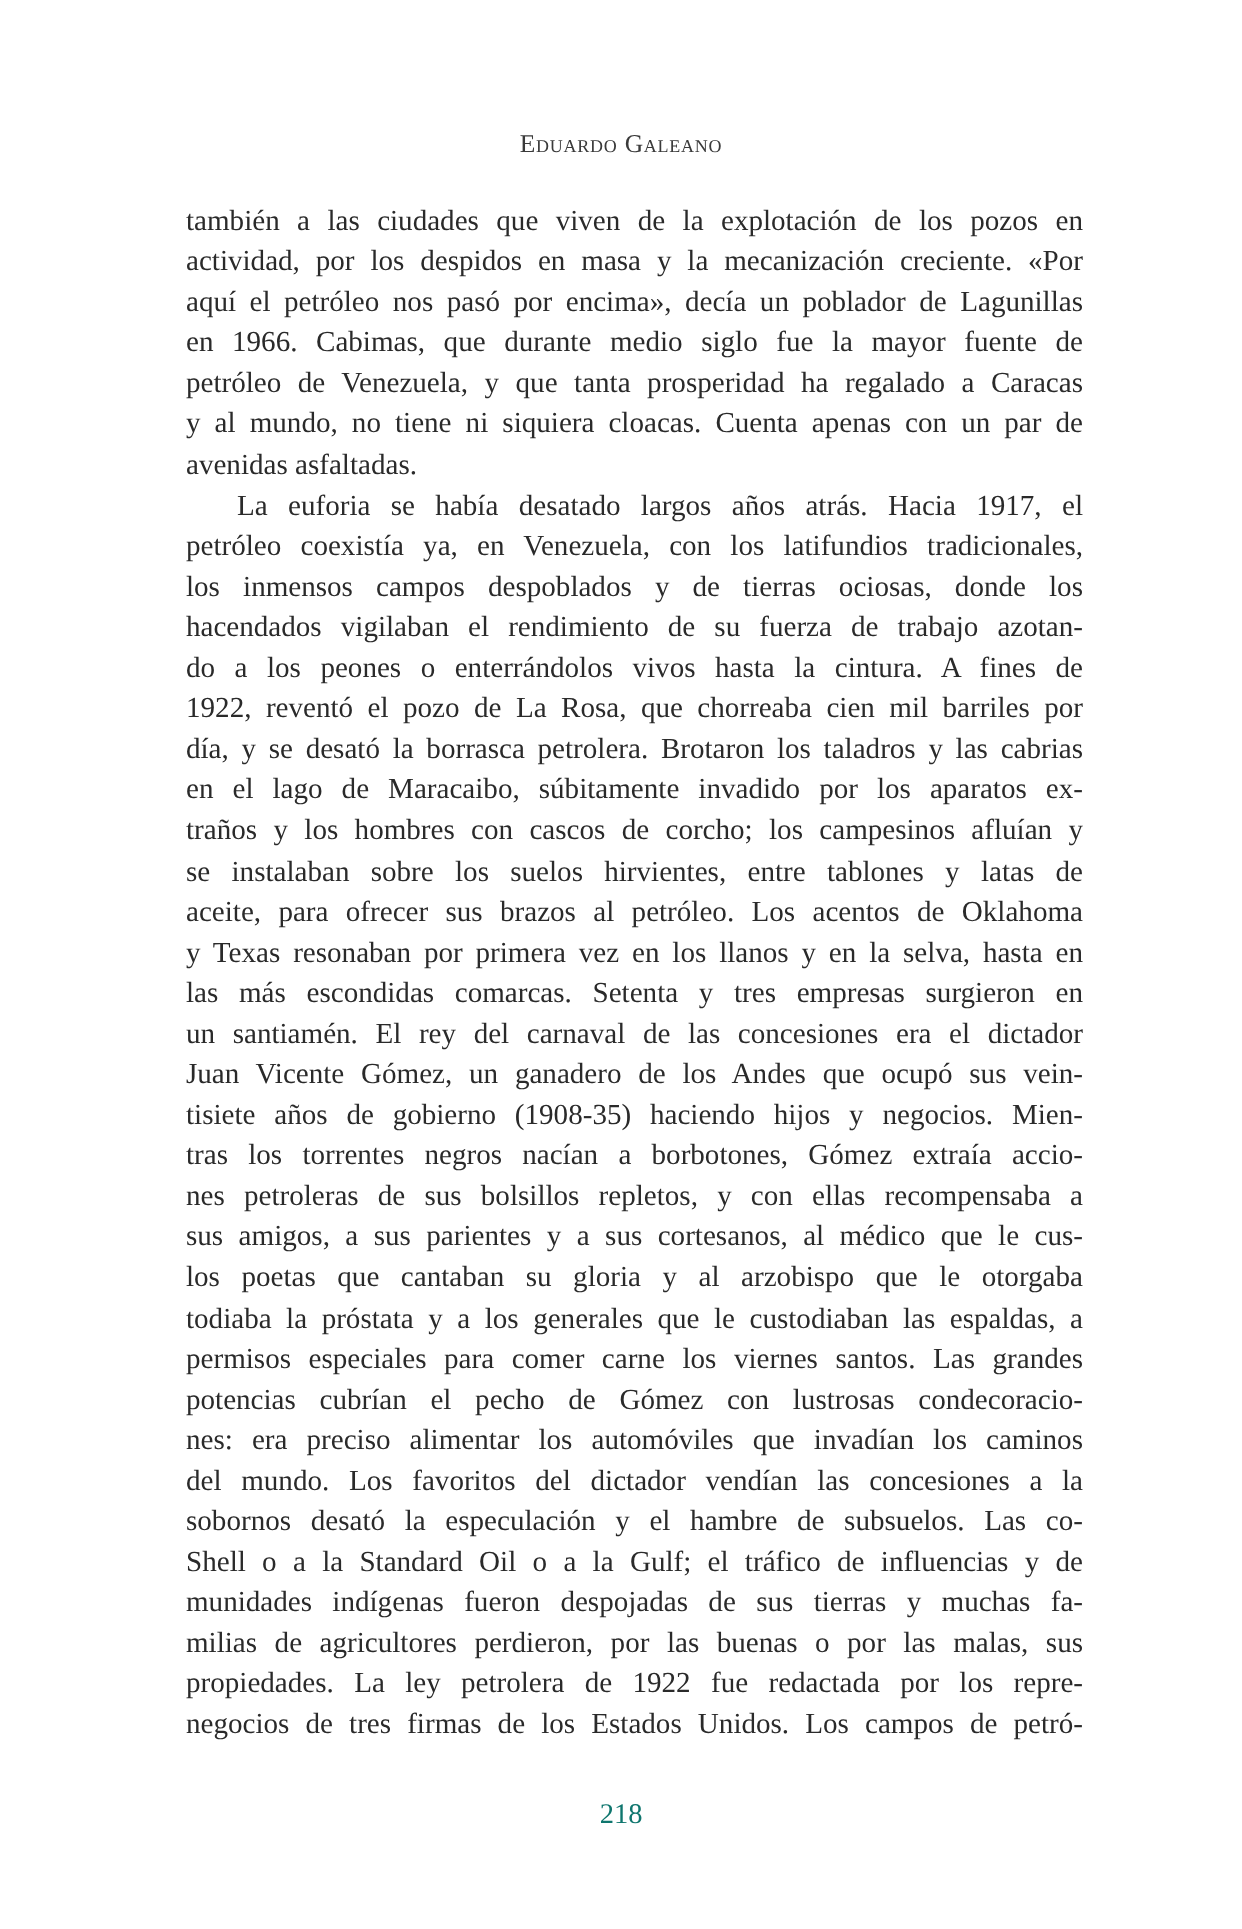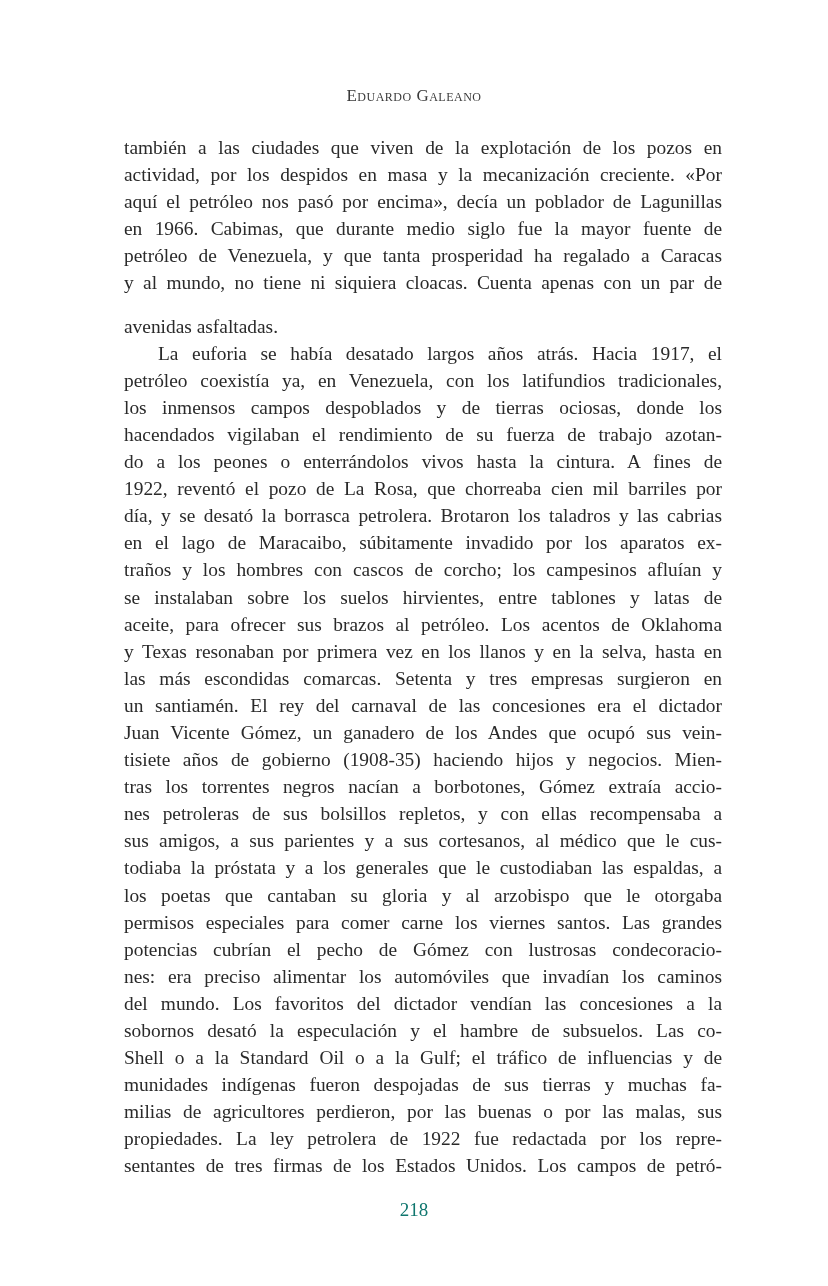--- a/index.html
+++ b/index.html
@@ -36,21 +36,20 @@
       display: block;
       height: 27.1px;
       line-height: 27.1px;
       font-size: 19.4px;
       white-space: nowrap;
       text-align: justify;
       text-align-last: justify;
     }
     .line.last {
       text-align-last: left;
-      margin-top: 16px;
     }
     .line.indent {
       padding-left: 34px;
     }
     .page-number {
       position: absolute;
       top: 1199px;
       left: 0;
       width: 828px;
       text-align: center;
@@ -86,28 +85,28 @@
     <span class="line">se instalaban sobre los suelos hirvientes, entre tablones y latas de</span>
     <span class="line">aceite, para ofrecer sus brazos al petróleo. Los acentos de Oklahoma</span>
     <span class="line">y Texas resonaban por primera vez en los llanos y en la selva, hasta en</span>
     <span class="line">las más escondidas comarcas. Setenta y tres empresas surgieron en</span>
     <span class="line">un santiamén. El rey del carnaval de las concesiones era el dictador</span>
     <span class="line">Juan Vicente Gómez, un ganadero de los Andes que ocupó sus vein-</span>
     <span class="line">tisiete años de gobierno (1908-35) haciendo hijos y negocios. Mien-</span>
     <span class="line">tras los torrentes negros nacían a borbotones, Gómez extraía accio-</span>
     <span class="line">nes petroleras de sus bolsillos repletos, y con ellas recompensaba a</span>
     <span class="line">sus amigos, a sus parientes y a sus cortesanos, al médico que le cus-</span>
+    <span class="line">los poetas que cantaban su gloria y al arzobispo que le otorgaba</span>
     <span class="line">todiaba la próstata y a los generales que le custodiaban las espaldas, a</span>
-    <span class="line">los poetas que cantaban su gloria y al arzobispo que le otorgaba</span>
     <span class="line">permisos especiales para comer carne los viernes santos. Las grandes</span>
     <span class="line">potencias cubrían el pecho de Gómez con lustrosas condecoracio-</span>
     <span class="line">nes: era preciso alimentar los automóviles que invadían los caminos</span>
     <span class="line">del mundo. Los favoritos del dictador vendían las concesiones a la</span>
     <span class="line">sobornos desató la especulación y el hambre de subsuelos. Las co-</span>
     <span class="line">Shell o a la Standard Oil o a la Gulf; el tráfico de influencias y de</span>
     <span class="line">munidades indígenas fueron despojadas de sus tierras y muchas fa-</span>
     <span class="line">milias de agricultores perdieron, por las buenas o por las malas, sus</span>
     <span class="line">propiedades. La ley petrolera de 1922 fue redactada por los repre-</span>
-    <span class="line">sentantes de tres firmas de los Estados Unidos. Los campos de petró-</span>
+    <span class="line">negocios de tres firmas de los Estados Unidos. Los campos de petró-</span>
   </div>
 </div>
 
 <div class="page-number">218</div>
 
 </body></html>

